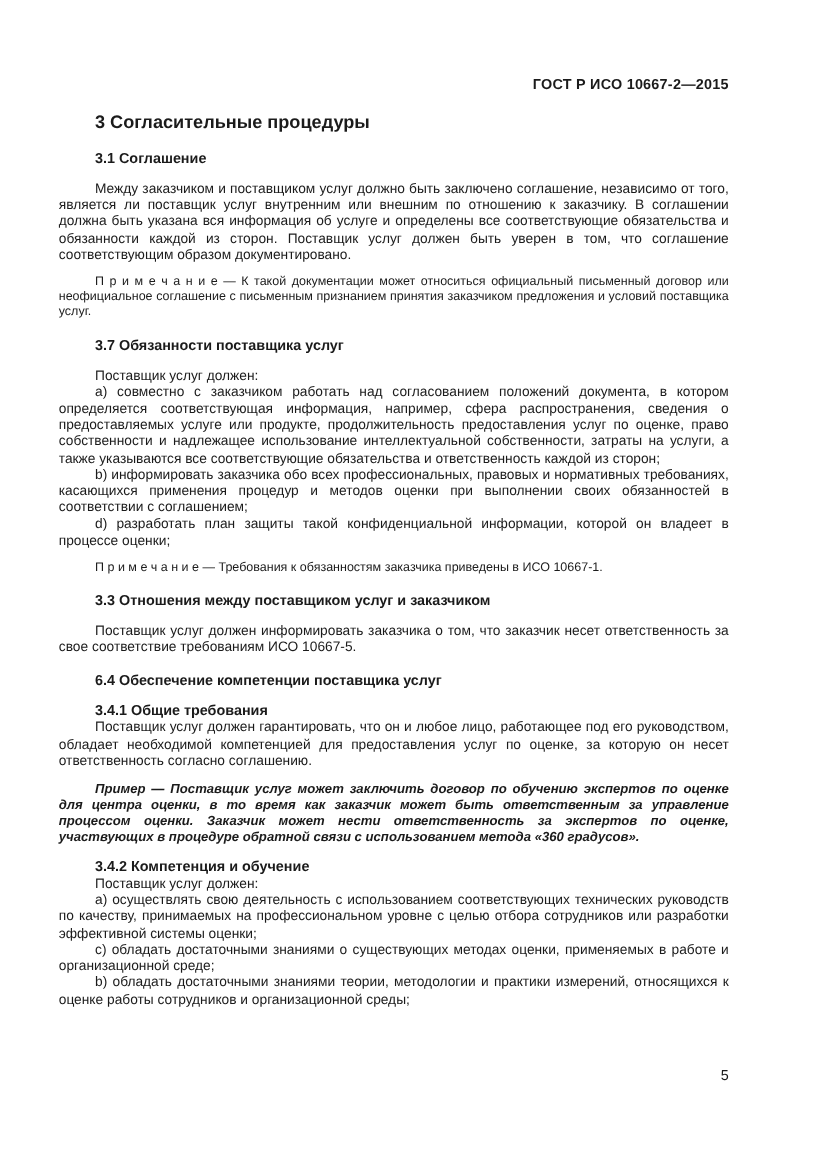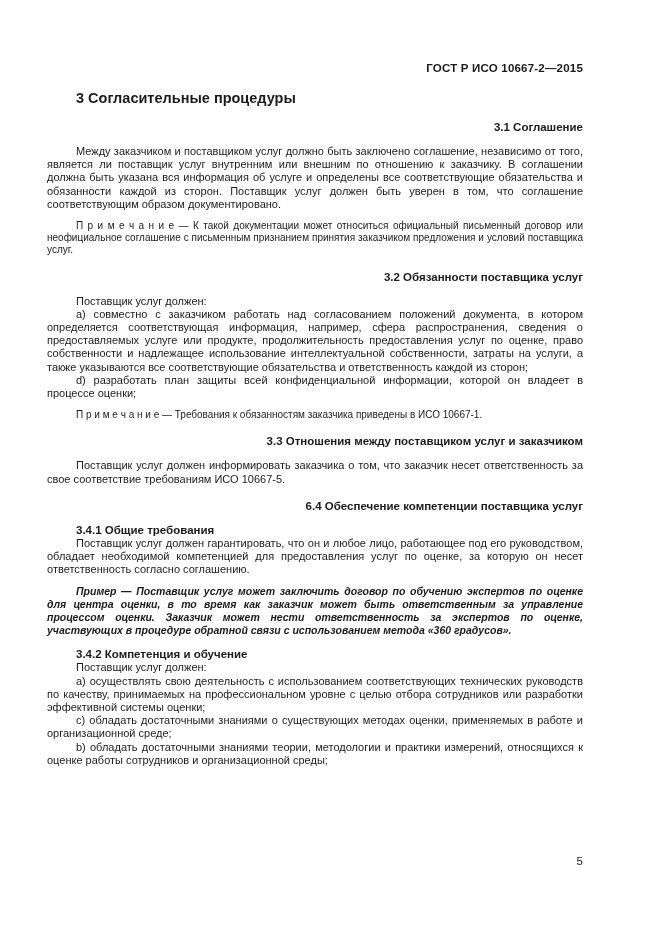--- a/index.html
+++ b/index.html
@@ -36,21 +36,20 @@
     font-weight: bold;
     margin: 15px 0 0 0;
     text-indent: 29px;
   }
   h2.blk-section {
     font-size: 11.5px;
     line-height: 13px;
     font-weight: bold;
     margin: 14px 0 11px 0;
     text-indent: 29px;
-    text-align: right;
   }
   h3.blk-subsection {
     font-size: 11.5px;
     line-height: 13px;
     font-weight: bold;
     margin: 11px 0 0 0;
     text-indent: 29px;
   }
   p.blk-para {
     font-size: 11px;
@@ -89,24 +88,25 @@
 <body>
 
 <div class="page">
   <div class="content">
     <div class="running-header">ГОСТ Р ИСО 10667-2—2015</div>
     <div id="blocks-container">
         <h1 class="blk blk-chapter">3 Согласительные процедуры</h1>
         <h2 class="blk blk-section">3.1 Соглашение</h2>
         <p class="blk blk-para">Между заказчиком и поставщиком услуг должно быть заключено соглашение, независимо от того, является ли поставщик услуг внутренним или внешним по отношению к заказчику. В соглашении должна быть указана вся информация об услуге и определены все соответствующие обязательства и обязанности каждой из сторон. Поставщик услуг должен быть уверен в том, что соглашение соответствующим образом документировано.</p>
         <p class="blk blk-note">П р и м е ч а н и е — К такой документации может относиться официальный письменный договор или неофициальное соглашение с письменным признанием принятия заказчиком предложения и условий поставщика услуг.</p>
-        <h2 class="blk blk-section">3.2 Обязанности поставщика услуг</h2>
+        <h2 class="blk blk-section">3.7 Обязанности поставщика услуг</h2>
         <p class="blk blk-para">Поставщик услуг должен:</p>
         <p class="blk blk-para">a) совместно с заказчиком работать над согласованием положений документа, в котором определяется соответствующая информация, например, сфера распространения, сведения о предоставляемых услуге или продукте, продолжительность предоставления услуг по оценке, право собственности и надлежащее использование интеллектуальной собственности, затраты на услуги, а также указываются все соответствующие обязательства и ответственность каждой из сторон;</p>
-        <p class="blk blk-para">d) разработать план защиты всей конфиденциальной информации, которой он владеет в процессе оценки;</p>
+        <p class="blk blk-para">b) информировать заказчика обо всех профессиональных, правовых и нормативных требованиях, касающихся применения процедур и методов оценки при выполнении своих обязанностей в соответствии с соглашением;</p>
+        <p class="blk blk-para">d) разработать план защиты такой конфиденциальной информации, которой он владеет в процессе оценки;</p>
         <p class="blk blk-note">П р и м е ч а н и е — Требования к обязанностям заказчика приведены в ИСО 10667-1.</p>
         <h2 class="blk blk-section">3.3 Отношения между поставщиком услуг и заказчиком</h2>
         <p class="blk blk-para">Поставщик услуг должен информировать заказчика о том, что заказчик несет ответственность за свое соответствие требованиям ИСО 10667-5.</p>
         <h2 class="blk blk-section">6.4 Обеспечение компетенции поставщика услуг</h2>
         <h3 class="blk blk-subsection">3.4.1 Общие требования</h3>
         <p class="blk blk-para">Поставщик услуг должен гарантировать, что он и любое лицо, работающее под его руководством, обладает необходимой компетенцией для предоставления услуг по оценке, за которую он несет ответственность согласно соглашению.</p>
         <p class="blk blk-example">Пример — Поставщик услуг может заключить договор по обучению экспертов по оценке для центра оценки, в то время как заказчик может быть ответственным за управление процессом оценки. Заказчик может нести ответственность за экспертов по оценке, участвующих в процедуре обратной связи с использованием метода «360 градусов».</p>
         <h3 class="blk blk-subsection">3.4.2 Компетенция и обучение</h3>
         <p class="blk blk-para">Поставщик услуг должен:</p>
         <p class="blk blk-para">a) осуществлять свою деятельность с использованием соответствующих технических руководств по качеству, принимаемых на профессиональном уровне с целью отбора сотрудников или разработки эффективной системы оценки;</p>

